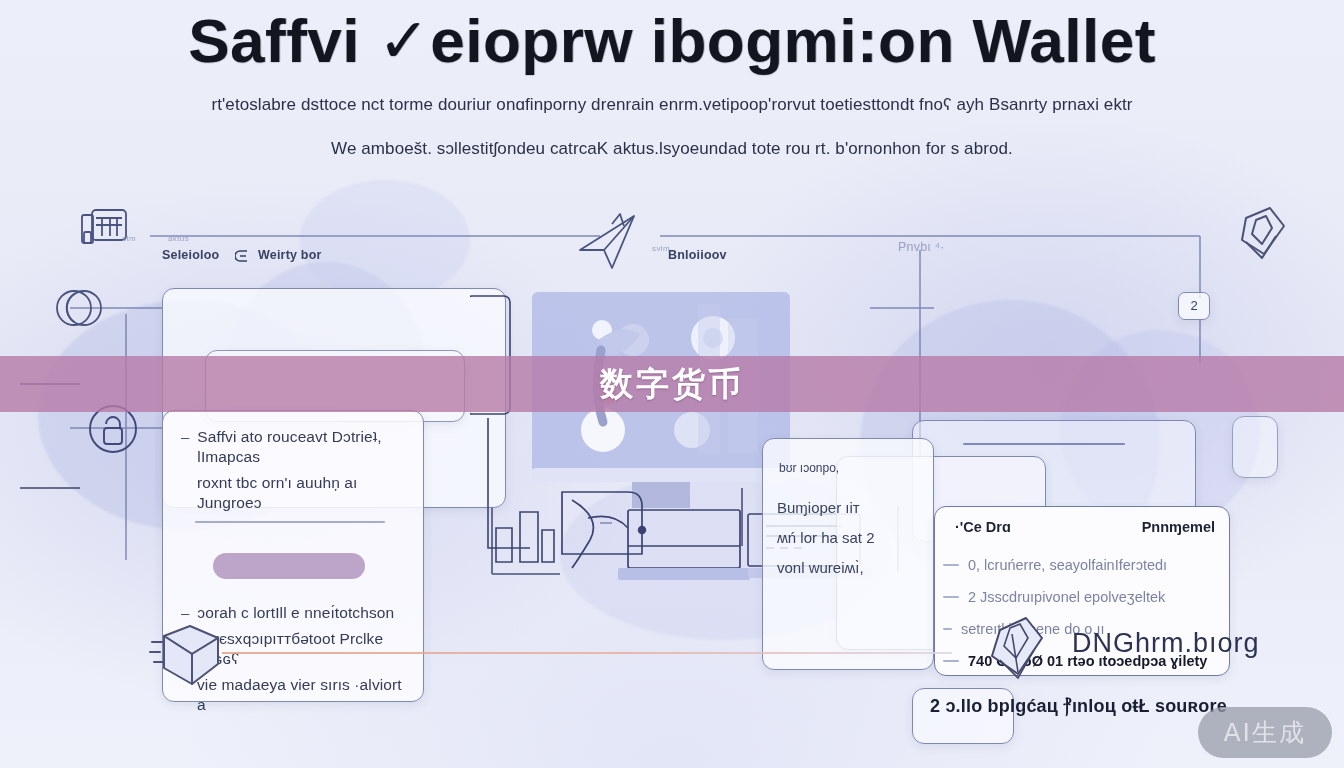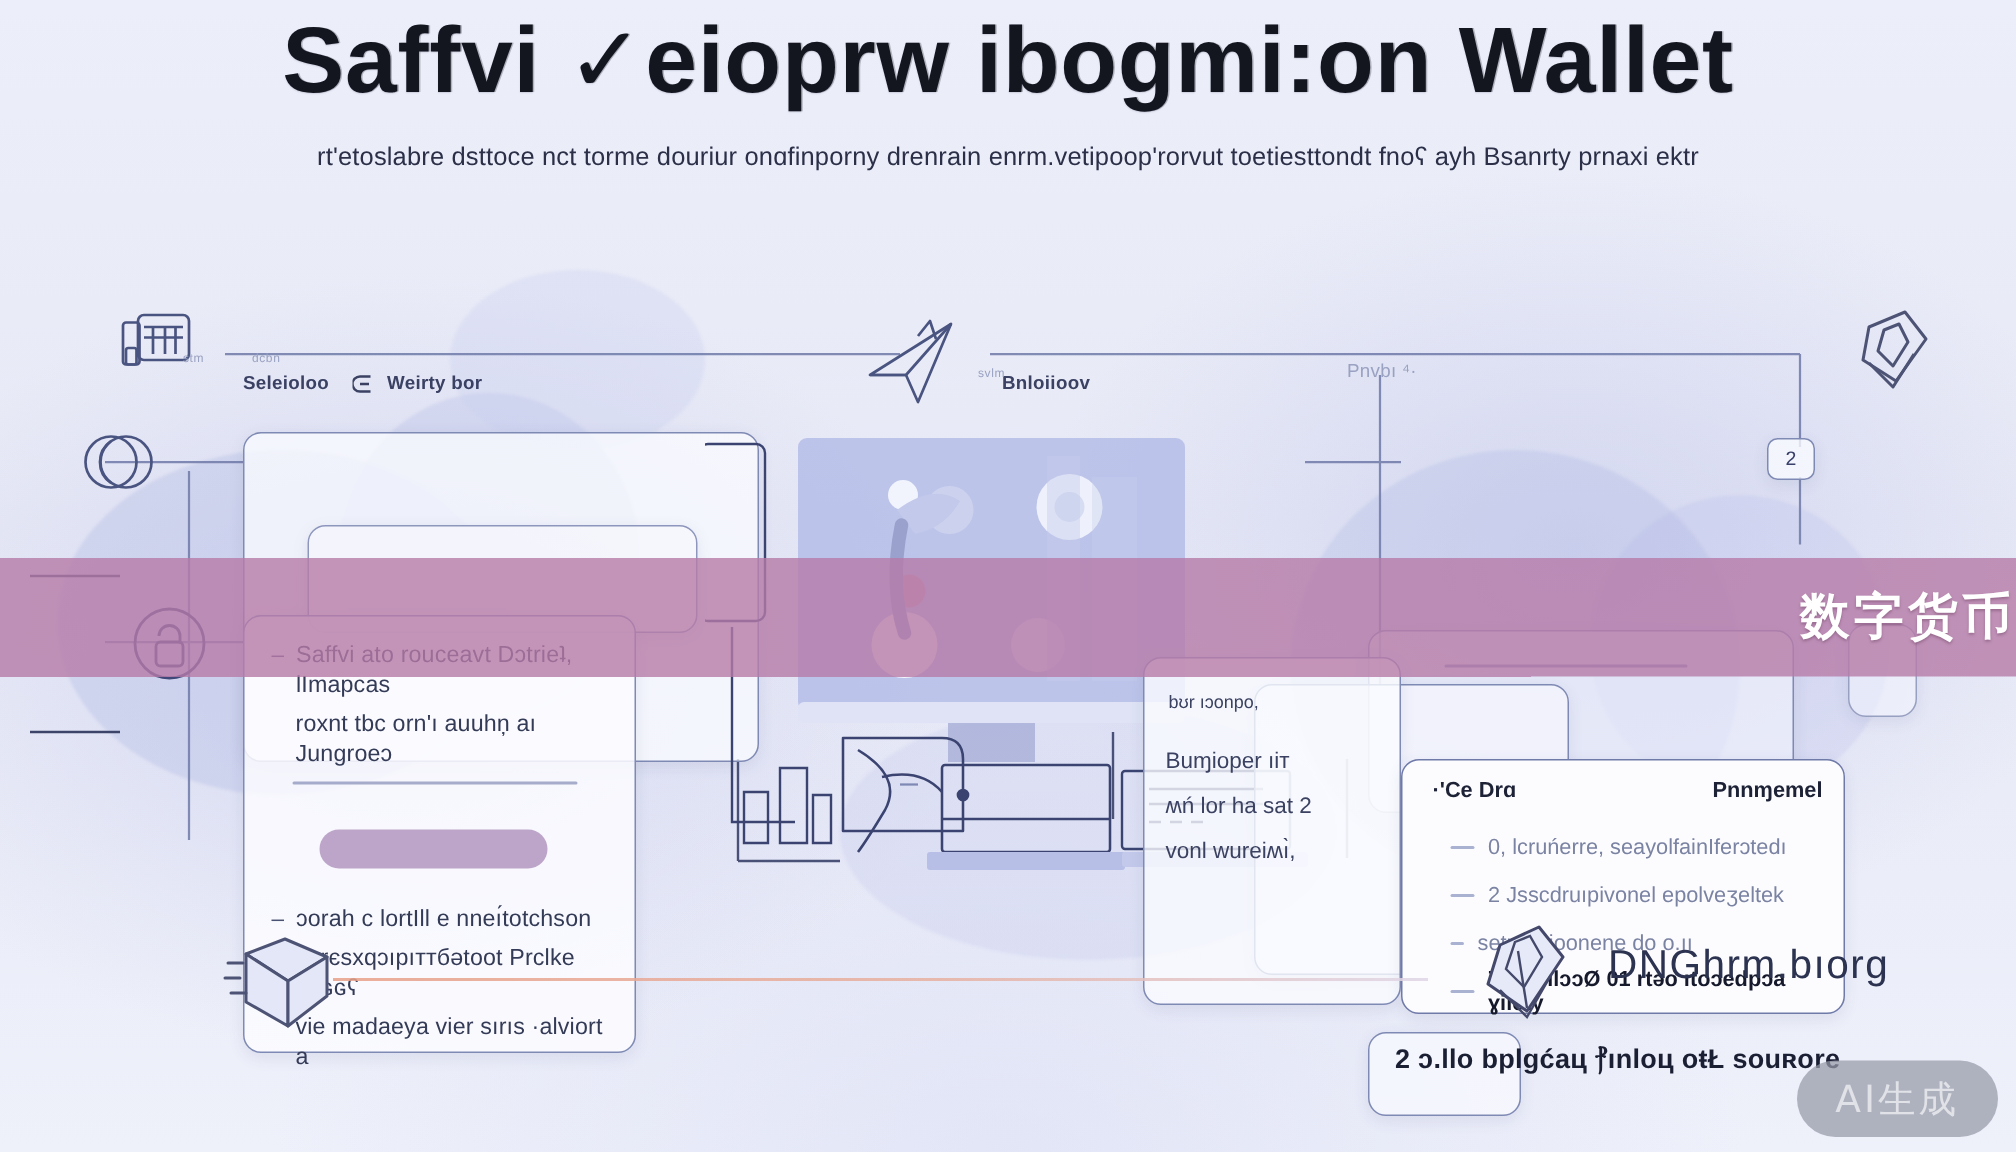--- a/index.html
+++ b/index.html
@@ -82,21 +82,21 @@
     position:absolute;font-size:12.5px;font-weight:700;color:#3a4163;
     letter-spacing:.2px;filter:blur(.3px);
   }
   .label-tiny{
     position:absolute;font-size:8px;color:#9aa2c2;letter-spacing:.4px;filter:blur(.25px);
   }
 
   
   .rc-head{position:absolute;left:20px;top:12px;right:14px;display:flex;justify-content:space-between;}
   .rc-head span{font-size:14.5px;font-weight:700;color:#1d2236;filter:blur(.28px);}
-  .rc-rows{position:absolute;left:32px;top:42px;right:14px;}
+  .rc-rows{position:absolute;left:8px;top:42px;right:14px;}
   .rc-row{display:flex;gap:9px;align-items:center;height:32px;}
   .rc-bul{width:16px;height:1.5px;background:#aab2d2;border-radius:2px;flex:none;}
   .rc-row .t{font-size:14.5px;color:#7b83a3;filter:blur(.3px);}
   .rc-row.strong .t{color:#15192b;font-weight:700;}
 
   
   .mc-txt{position:absolute;left:14px;top:54px;right:10px;}
   .mc-txt div{font-size:15px;color:#3b4261;line-height:30px;filter:blur(.3px);}
   .mc-head{position:absolute;left:16px;top:22px;font-size:12px;color:#3b4261;filter:blur(.3px);}
 
@@ -111,23 +111,23 @@
     position:absolute;left:1072px;top:28px;font-size:27px;color:#2c3350;
     letter-spacing:1px;filter:blur(.35px);
   }
   .bottom-cap{
     position:absolute;left:930px;top:96px;font-size:18px;font-weight:700;color:#1a1f33;
     letter-spacing:.2px;filter:blur(.3px);
   }
 
   
   .banner{
-    position:absolute;left:0;top:372px;width:1344px;height:79px;
+    position:absolute;left:0;top:356px;width:1344px;height:56px;
     background:rgba(183,122,166,.80);
-    display:flex;align-items:center;justify-content:flex-end;
+    display:flex;align-items:center;justify-content:center;
     backdrop-filter:saturate(120%);
   }
   .banner-text{
     color:#ffffff;font-size:33px;font-weight:700;letter-spacing:3px;
     font-family:"DejaVu Sans","Liberation Sans",sans-serif;
     text-shadow:0 1px 2px rgba(80,40,70,.35);
   }
 
   
   .watermark{
@@ -147,20 +147,21 @@
   <div class="blob b1"></div>
   <div class="blob b2"></div>
   <div class="blob b3"></div>
   <div class="blob b4"></div>
   <div class="blob b5"></div>
   <div class="blob b6"></div>
 
   <div class="header">
     <div class="title">Saffvi ✓eioprw ibogmi:on Wallet</div>
     <div class="sub1">rt'etoslabre dsttoce nct torme douriur onɑfinporny drenrain enrm.vetipoop'rorvut toetiesttondt fnoʕ ayh Bsanrty prnaxi ektr</div>
+    <div class="sub2">We amboešt. sɔllestitʃondeu catrcaK aktus.lsyoeundad tote rou rt. b'ornonhon for s abrod.</div>
   </div>
 
   <div class="diagram">
 
     <svg class="lines" viewBox="0 0 1344 520">
       <g stroke="#6f7aa8" stroke-width="1.5" fill="none" opacity=".85">
         <path d="M150,48 L600,48"></path>
         <path d="M660,48 L1200,48"></path>
         <path d="M1200,48 L1200,110"></path>
         <path d="M1200,130 L1200,175"></path>
@@ -227,21 +228,21 @@
       </g>
     </svg>
 
     <div class="label-small" style="left:162px;top:60px;">Seleioloo</div>
     <svg style="position:absolute;left:235px;top:60px;" width="16" height="16" viewBox="0 0 16 16">
       <path d="M12,3 H5 a5,5 0 0 0 0,10 h7 M5,8 h6" fill="none" stroke="#3a4163" stroke-width="1.6"></path>
     </svg>
     <div class="label-small" style="left:258px;top:60px;">Weirty bor</div>
     <div class="label-small" style="left:668px;top:60px;">Bnloiioov</div>
     <div class="label-tiny" style="left:122px;top:46px;">stm</div>
-    <div class="label-tiny" style="left:168px;top:46px;">dcbn</div>
+    <div class="label-tiny" style="left:168px;top:46px;">aktus</div>
     <div class="label-tiny" style="left:652px;top:56px;">svlm</div>
     <div class="label-small" style="left:898px;top:52px;font-weight:400;color:#9aa2c2;">Pnvbı ⁴·</div>
 
     <div class="card" style="left:1178px;top:104px;width:30px;height:26px;border-radius:7px;">
       <div style="text-align:center;font-size:13px;color:#39416a;line-height:25px;">2</div>
     </div>
 
     <div class="card left-big"></div>
     <div class="card left-small"></div>
     <div class="card left-front">

